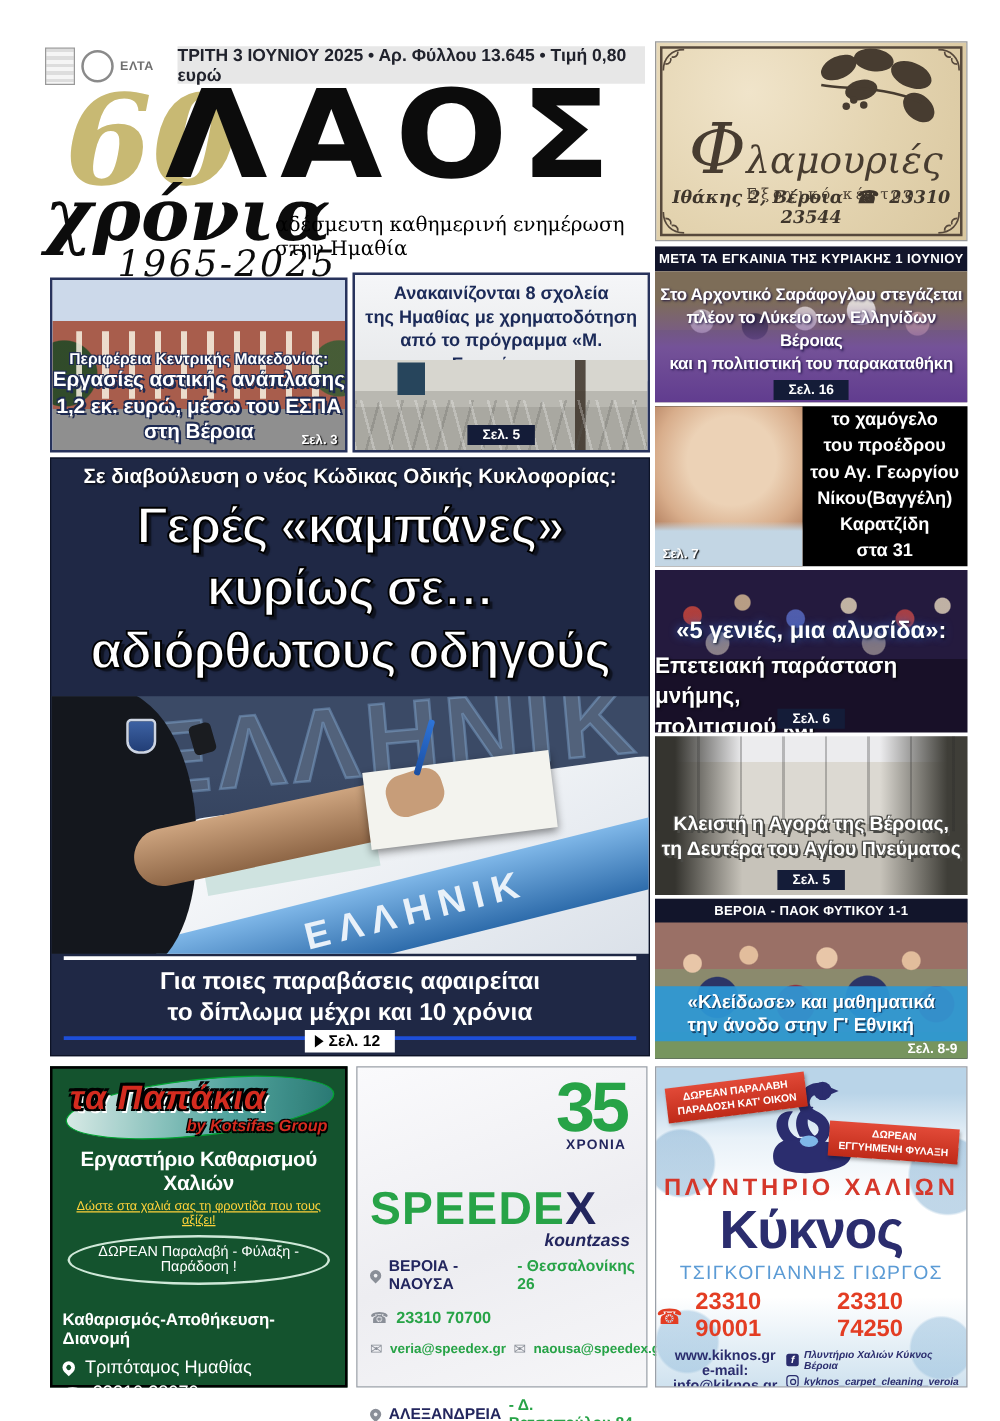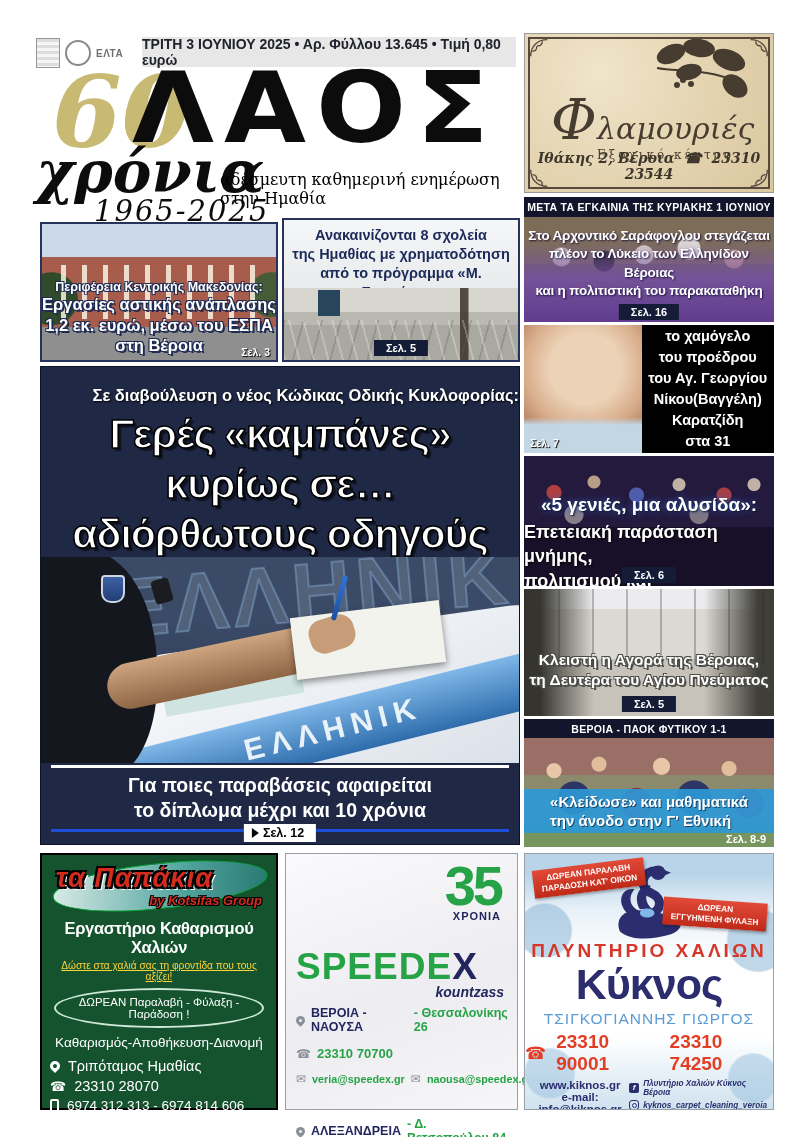--- a/index.html
+++ b/index.html
@@ -158,21 +158,21 @@
         linear-gradient(180deg,#9a7066 0 34%, #8b8a6d 34% 80%, #77955f 80%); }
   .rc5-band { position:absolute; left:0; right:0; top:70px; height:44px;
               background:rgba(44,152,214,.92); display:flex; align-items:center; justify-content:center; }
   .rc5-band-text { color:#fff; font-weight:bold; font-size:15px; line-height:1.3; text-align:left;
                    text-shadow:1px 1px 0 #17476e; }
   .rc5-page { position:absolute; right:8px; bottom:2px; color:#fff; font-weight:bold; font-size:11px; }
 
   
   .main { position:absolute; left:40px; top:366px; width:480px; height:479px;
           background:#1f2845; border:1px solid #0d1326; overflow:hidden; }
-  .ms-kicker { padding-top:19px; text-align:right; color:#fff; font-weight:bold; font-size:16.5px;
+  .ms-kicker { padding-top:5px; text-align:center; color:#fff; font-weight:bold; font-size:16.5px;
                text-shadow:1px 1px 2px #000; }
   .ms-headline { padding-top:4px; text-align:center; color:#fff; font-weight:bold; font-size:41px;
                  line-height:1.22; letter-spacing:-1px; -webkit-text-stroke:1.5px #000;
                  text-shadow:3px 3px 1px rgba(0,0,0,.55); }
   .ms-photo { position:absolute; left:0; top:190px; width:100%; height:206px; overflow:hidden;
               background:linear-gradient(180deg,#3b4a66 0 30%, #26334e); }
   .ms-ghost { position:absolute; right:6px; top:-12px; font-size:82px; font-weight:bold;
               letter-spacing:5px; color:rgba(215,232,250,.15);
               -webkit-text-stroke:2px rgba(150,195,240,.35); transform:rotate(-5deg); }
   .ms-hood { position:absolute; right:-50px; bottom:-46px; width:440px; height:180px;
@@ -218,21 +218,21 @@
   .pk-brand { position:absolute; left:6px; top:2px; font-size:27px; font-weight:bold; font-style:italic;
               color:#d42b1f; letter-spacing:1px;
               text-shadow:-2px -2px 0 #000, 2px -2px 0 #000, -2px 2px 0 #000, 2px 2px 0 #000, 3px 3px 0 #fff; }
   .pk-byline { position:absolute; right:6px; top:32px; font-size:13px; font-weight:bold; font-style:italic;
                color:#d42b1f; text-shadow:-1px -1px 0 #000, 1px -1px 0 #000, -1px 1px 0 #000, 1px 1px 0 #000; }
   .pk-title { margin-top:6px; text-align:center; font-weight:bold; font-size:16.5px; letter-spacing:-.3px; }
   .pk-tagline { margin-top:3px; text-align:center; color:#ffd23a; font-size:10.2px;
                 text-decoration:underline; }
   .pk-offer { margin:6px auto 0; width:210px; border:2px solid #cfe8d8; border-radius:50%;
               padding:6px 2px; font-size:11.5px; text-align:center; }
-  .pk-services { margin-top:7px; text-align:center; font-weight:normal; font-size:13.5px; }
+  .pk-services { margin-top:20px; font-weight:bold; font-size:13.5px; }
   .pk-contacts { margin-top:8px; display:flex; flex-direction:column; gap:4px; }
   .pk-row { display:flex; align-items:center; gap:8px; font-size:14.5px; }
   .pk-small { margin-top:7px; display:flex; flex-direction:column; gap:3px; }
   .pk-srow { display:flex; align-items:center; gap:7px; font-size:10.5px; font-weight:bold; }
   .icon-pin { display:inline-block; width:10px; height:10px; background:#fff;
               border-radius:50% 50% 50% 0; transform:rotate(-45deg); position:relative; flex:0 0 auto; }
   .icon-pin::after { content:""; position:absolute; left:3px; top:3px; width:4px; height:4px;
                      border-radius:50%; background:#14532e; }
   .icon-phone { font-size:13px; line-height:1; }
   .icon-mobile { display:inline-block; width:9px; height:13px; border:2px solid #fff;

